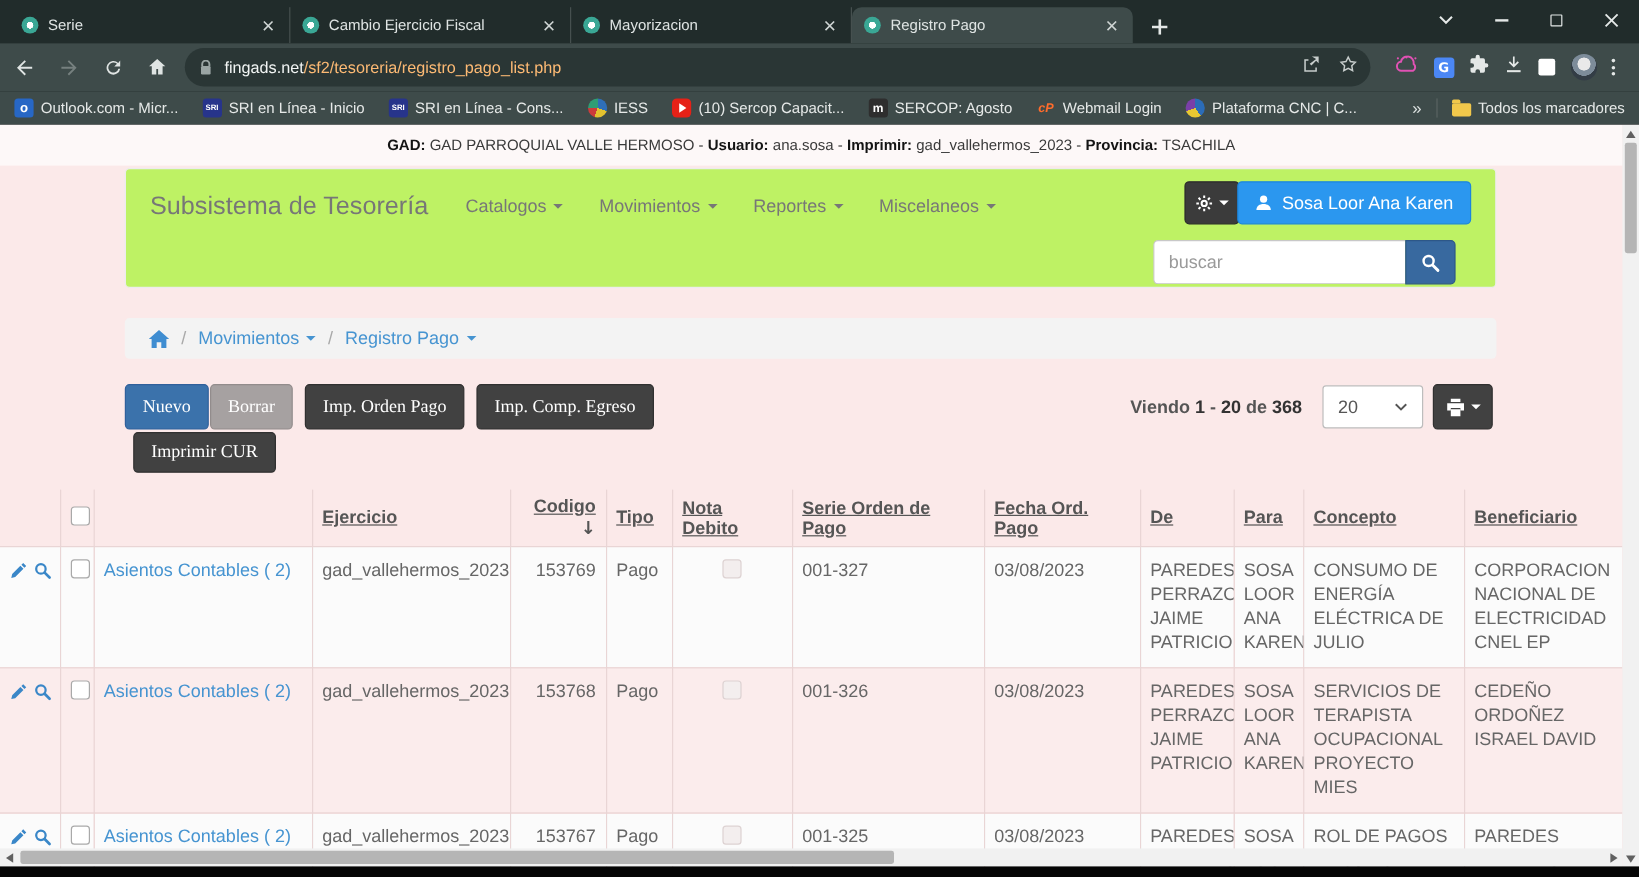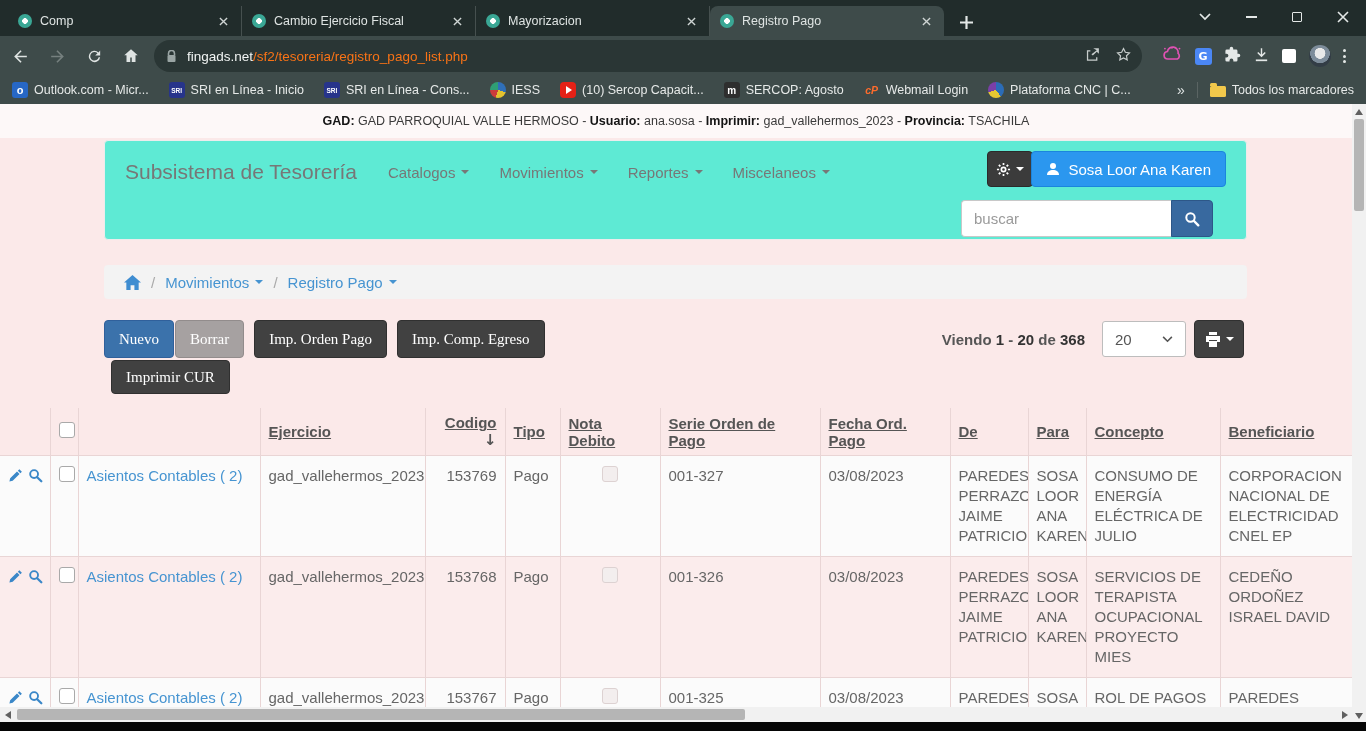--- a/index.html
+++ b/index.html
@@ -22,21 +22,21 @@
   .win-btn { width:46px; height:34px; display:flex; align-items:center; justify-content:center; }
   .restore-glyph { width:10px; height:10px; border:1.6px solid #e4e8e7; border-radius:1px; position:relative; background:#212c2b; }
   .restore-glyph:before { content:""; position:absolute; top:-4px; left:2px; width:10px; height:10px; border:1.6px solid #e4e8e7; border-radius:1px; z-index:-1; }
   .min-glyph { width:11px; height:1.8px; background:#e4e8e7; }
 
   .toolbar { position:absolute; top:36px; left:0; width:1366px; height:40px; background:#3e4b4a; display:flex; align-items:center; }
   .nav-btn { width:34px; height:34px; display:flex; align-items:center; justify-content:center; margin-left:3px; }
   .omnibox { position:relative; width:988px; height:32px; margin-left:6px; background:#2a3635; border-radius:16px; display:flex; align-items:center; padding:0 12px; }
   .omnibox .url { font-size:13.5px; margin-left:10px; white-space:nowrap; }
   .url-host { color:#f2f5f4; }
-  .url-path { color:#f97316; }
+  .url-path { color:#fdba74; }
   .omni-icons { position:absolute; right:10px; top:0; height:32px; display:flex; align-items:center; gap:14px; }
   .ext-area { flex:1; display:flex; align-items:center; justify-content:space-evenly; padding:0 8px; }
   .translate-ic { width:17px; height:17px; background:#4b87f5; border-radius:3px; color:#fff; font-size:11px; font-weight:bold; display:flex; align-items:center; justify-content:center; font-family:"DejaVu Sans",sans-serif; }
   .sidebar-ic { width:14px; height:14px; background:#ffffff; border-radius:2px; }
   .avatar-ic { width:22px; height:22px; border-radius:50%; background:radial-gradient(circle at 50% 38%, #e9e9e9 0 30%, #7d8c9a 32% 55%, #333d46 57% 100%); }
   .dots-ic { display:flex; flex-direction:column; gap:2.5px; }
   .dots-ic i { width:3px; height:3px; border-radius:50%; background:#e4e8e7; }
 
   .bookmarksbar { position:absolute; top:76px; left:0; width:1366px; height:28px; background:#3e4b4a; display:flex; align-items:center; padding:0 12px; color:#e6e9e8; font-size:12.5px; }
   .bm { display:flex; align-items:center; gap:6px; margin-right:20px; white-space:nowrap; }
@@ -55,21 +55,21 @@
   .folder-ic { width:16px; height:11px; background:#f2c84b; border-radius:1.5px; position:relative; margin-top:2px; }
   .folder-ic:before { content:""; position:absolute; top:-2.5px; left:0; width:7px; height:3px; background:#f2c84b; border-radius:1.5px 1.5px 0 0; }
 
   
   .page { position:absolute; top:104px; left:0; width:1366px; height:627px; background:#fbe9e9; overflow:hidden; }
   .infobar { position:absolute; top:0; left:0; width:1352px; height:34px; background:#fdf8f8; display:flex; align-items:center; justify-content:center; font-size:12.5px; color:#3a3a3a; }
   .infobar b { color:#141414; }
 
   .container { position:absolute; top:0; left:104px; width:1143px; height:627px; }
 
-  .navbar { position:absolute; top:36px; left:0; width:100%; height:100px; background:#5eead4; border:1px solid #ececec; border-radius:4px; }
+  .navbar { position:absolute; top:36px; left:0; width:100%; height:100px; background:#bef264; border:1px solid #ececec; border-radius:4px; }
   .nav-row1 { display:flex; align-items:center; height:50px; padding:12px 16px 0 20px; }
   .brand { font-size:21px; color:#777; margin-right:16px; white-space:nowrap; }
   .menu { display:flex; align-items:center; }
   .menu-item { font-size:15px; color:#777; padding:0 15px; display:flex; align-items:center; gap:6px; white-space:nowrap; }
   .caret { width:0; height:0; border-left:4px solid transparent; border-right:4px solid transparent; border-top:4px solid currentColor; display:inline-block; }
   .gear-btn { position:absolute; top:10px; right:213px; width:46px; height:36px; background:#3b3b3b; border:1px solid #2a2a2a; border-radius:4px; display:flex; align-items:center; justify-content:center; gap:5px; color:#fff; }
   .user-btn { position:absolute; top:10px; right:20px; height:36px; background:#2b97ef; border:1px solid #1b85dd; border-radius:4px; display:flex; align-items:center; gap:8px; padding:0 14px; color:#fff; font-size:15px; white-space:nowrap; }
   .search-group { position:absolute; top:59px; right:33px; display:flex; height:37px; }
   .search-input { width:210px; height:37px; border:1px solid #c8c8c8; border-right:none; border-radius:4px 0 0 4px; padding:0 12px; font-size:15px; color:#555; background:#fff; outline:none; font-family:inherit; }
   .search-input::placeholder { color:#9a9a9a; }
@@ -130,21 +130,21 @@
 </style>
 </head>
 <body>
 
 <div class="screen">
 
   <div class="tabbar">
     <div class="tabs">
         <div class="tab inactive">
           <span class="favicon"></span>
-          <span class="title">Comp</span>
+          <span class="title">Serie</span>
           <span class="tab-close">
             <svg width="9" height="9" viewBox="0 0 10 10">
               <path d="M1 1l8 8M9 1L1 9" stroke="#cfd5d4" stroke-width="1.5"></path>
             </svg>
           </span>
         </div>
         <div class="tab inactive">
           <span class="favicon"></span>
           <span class="title">Cambio Ejercicio Fiscal</span>
           <span class="tab-close">

